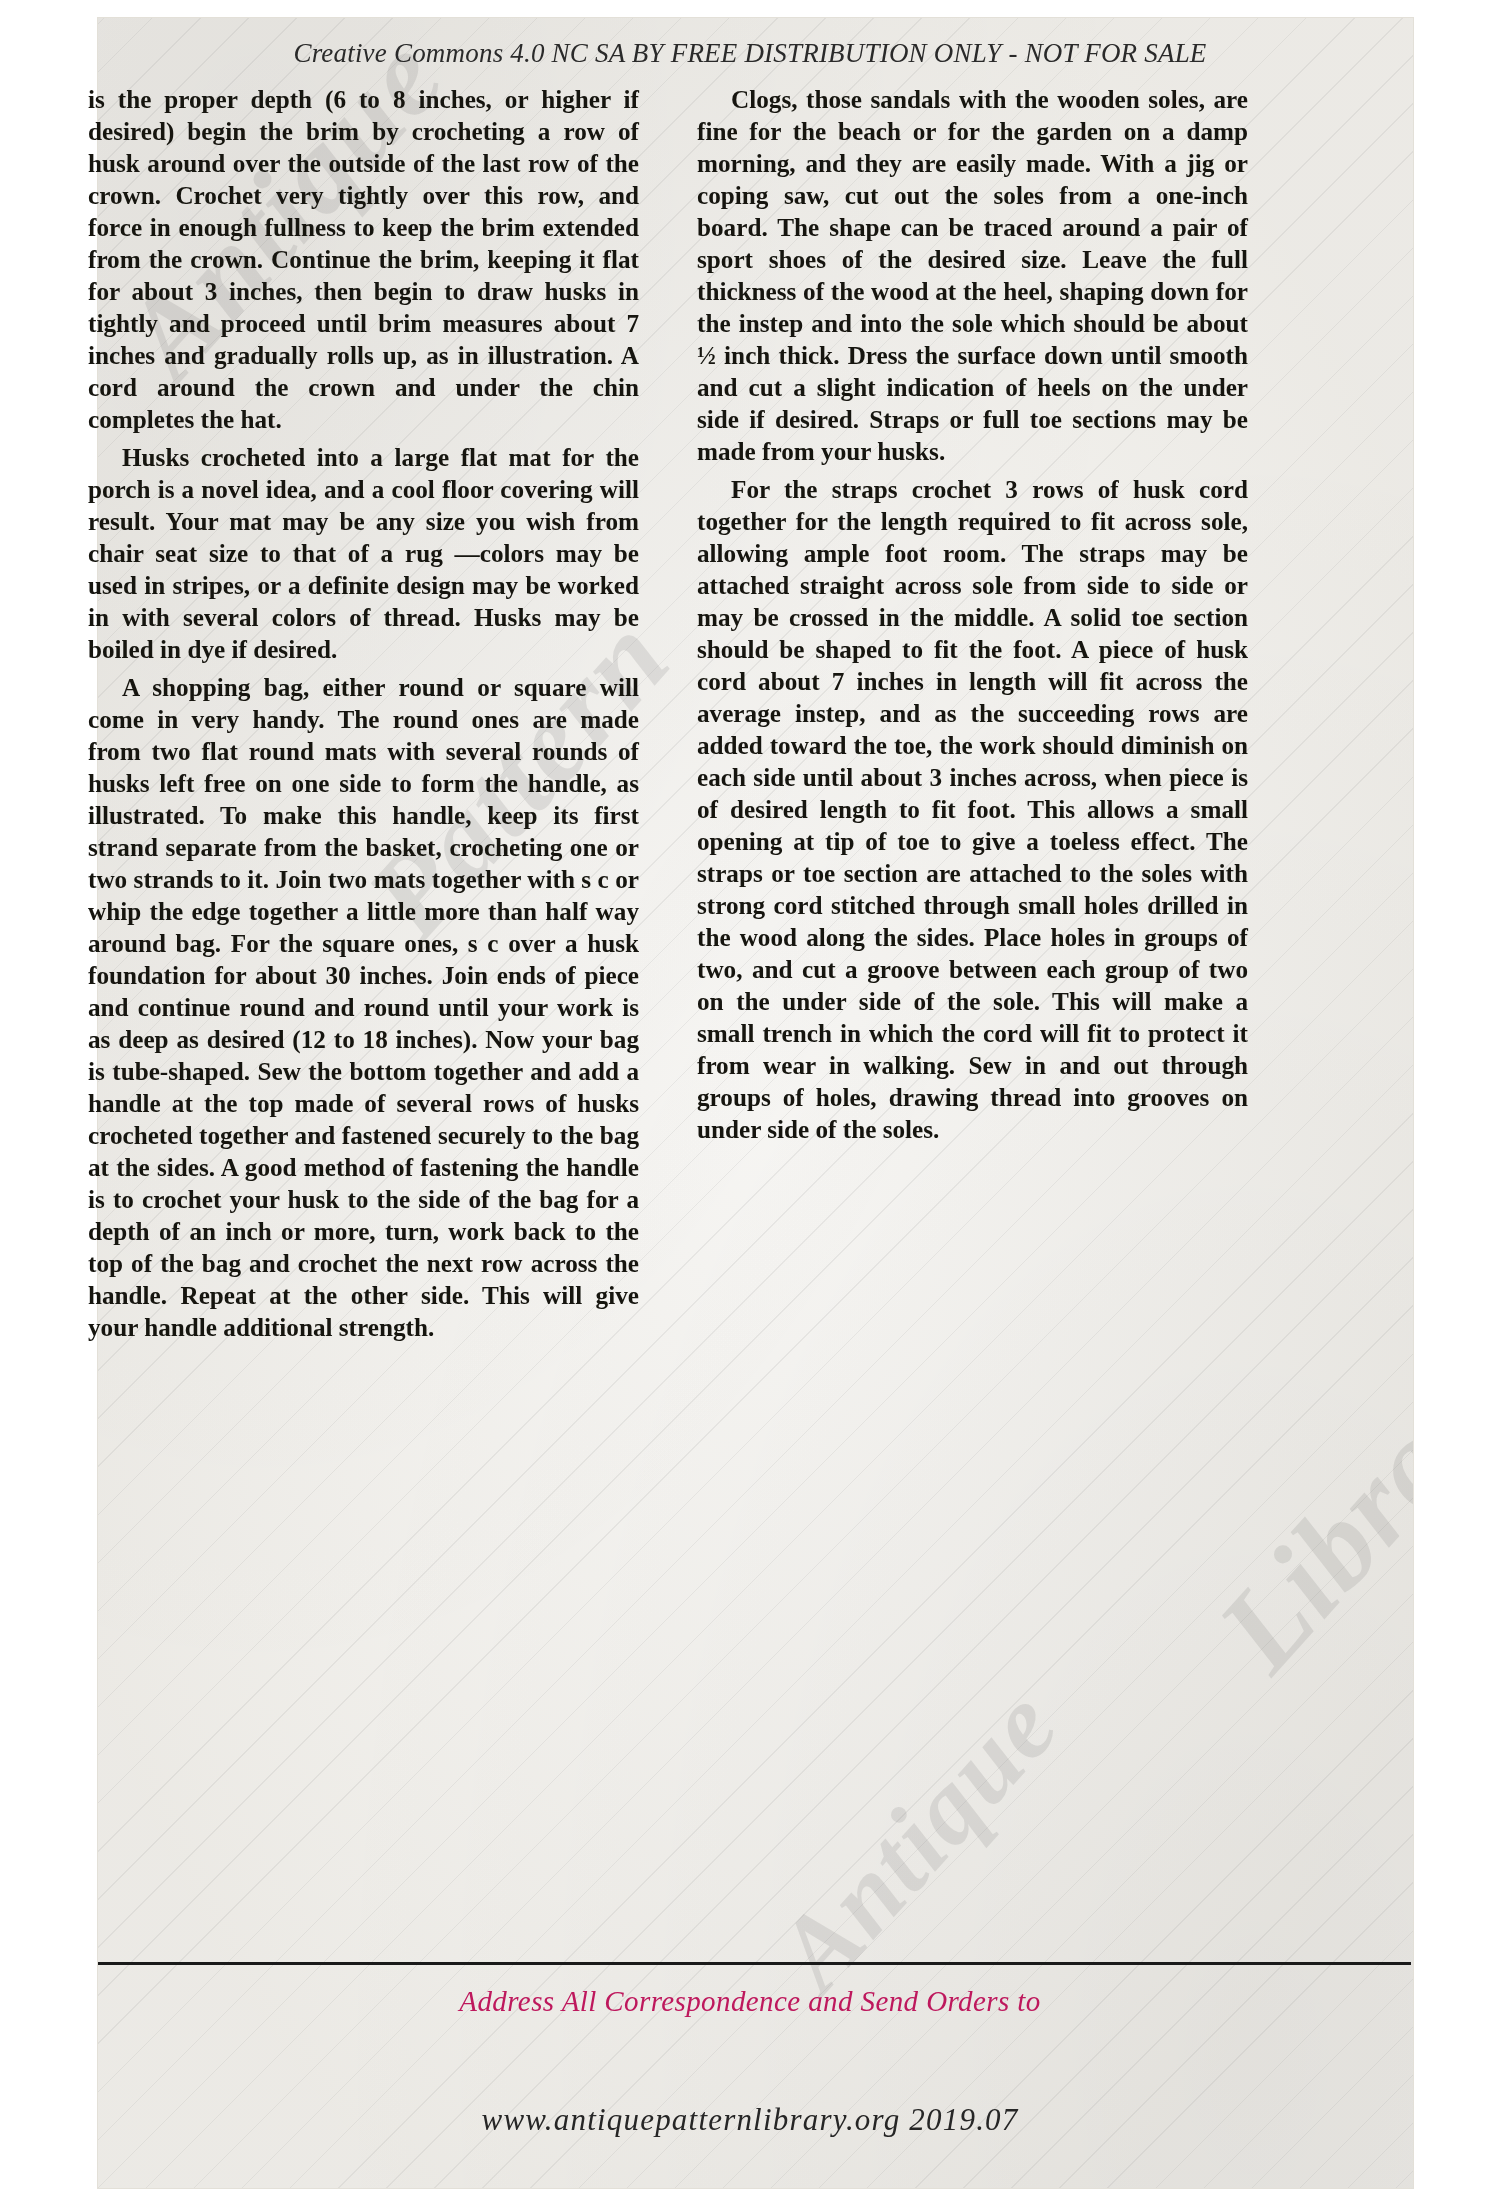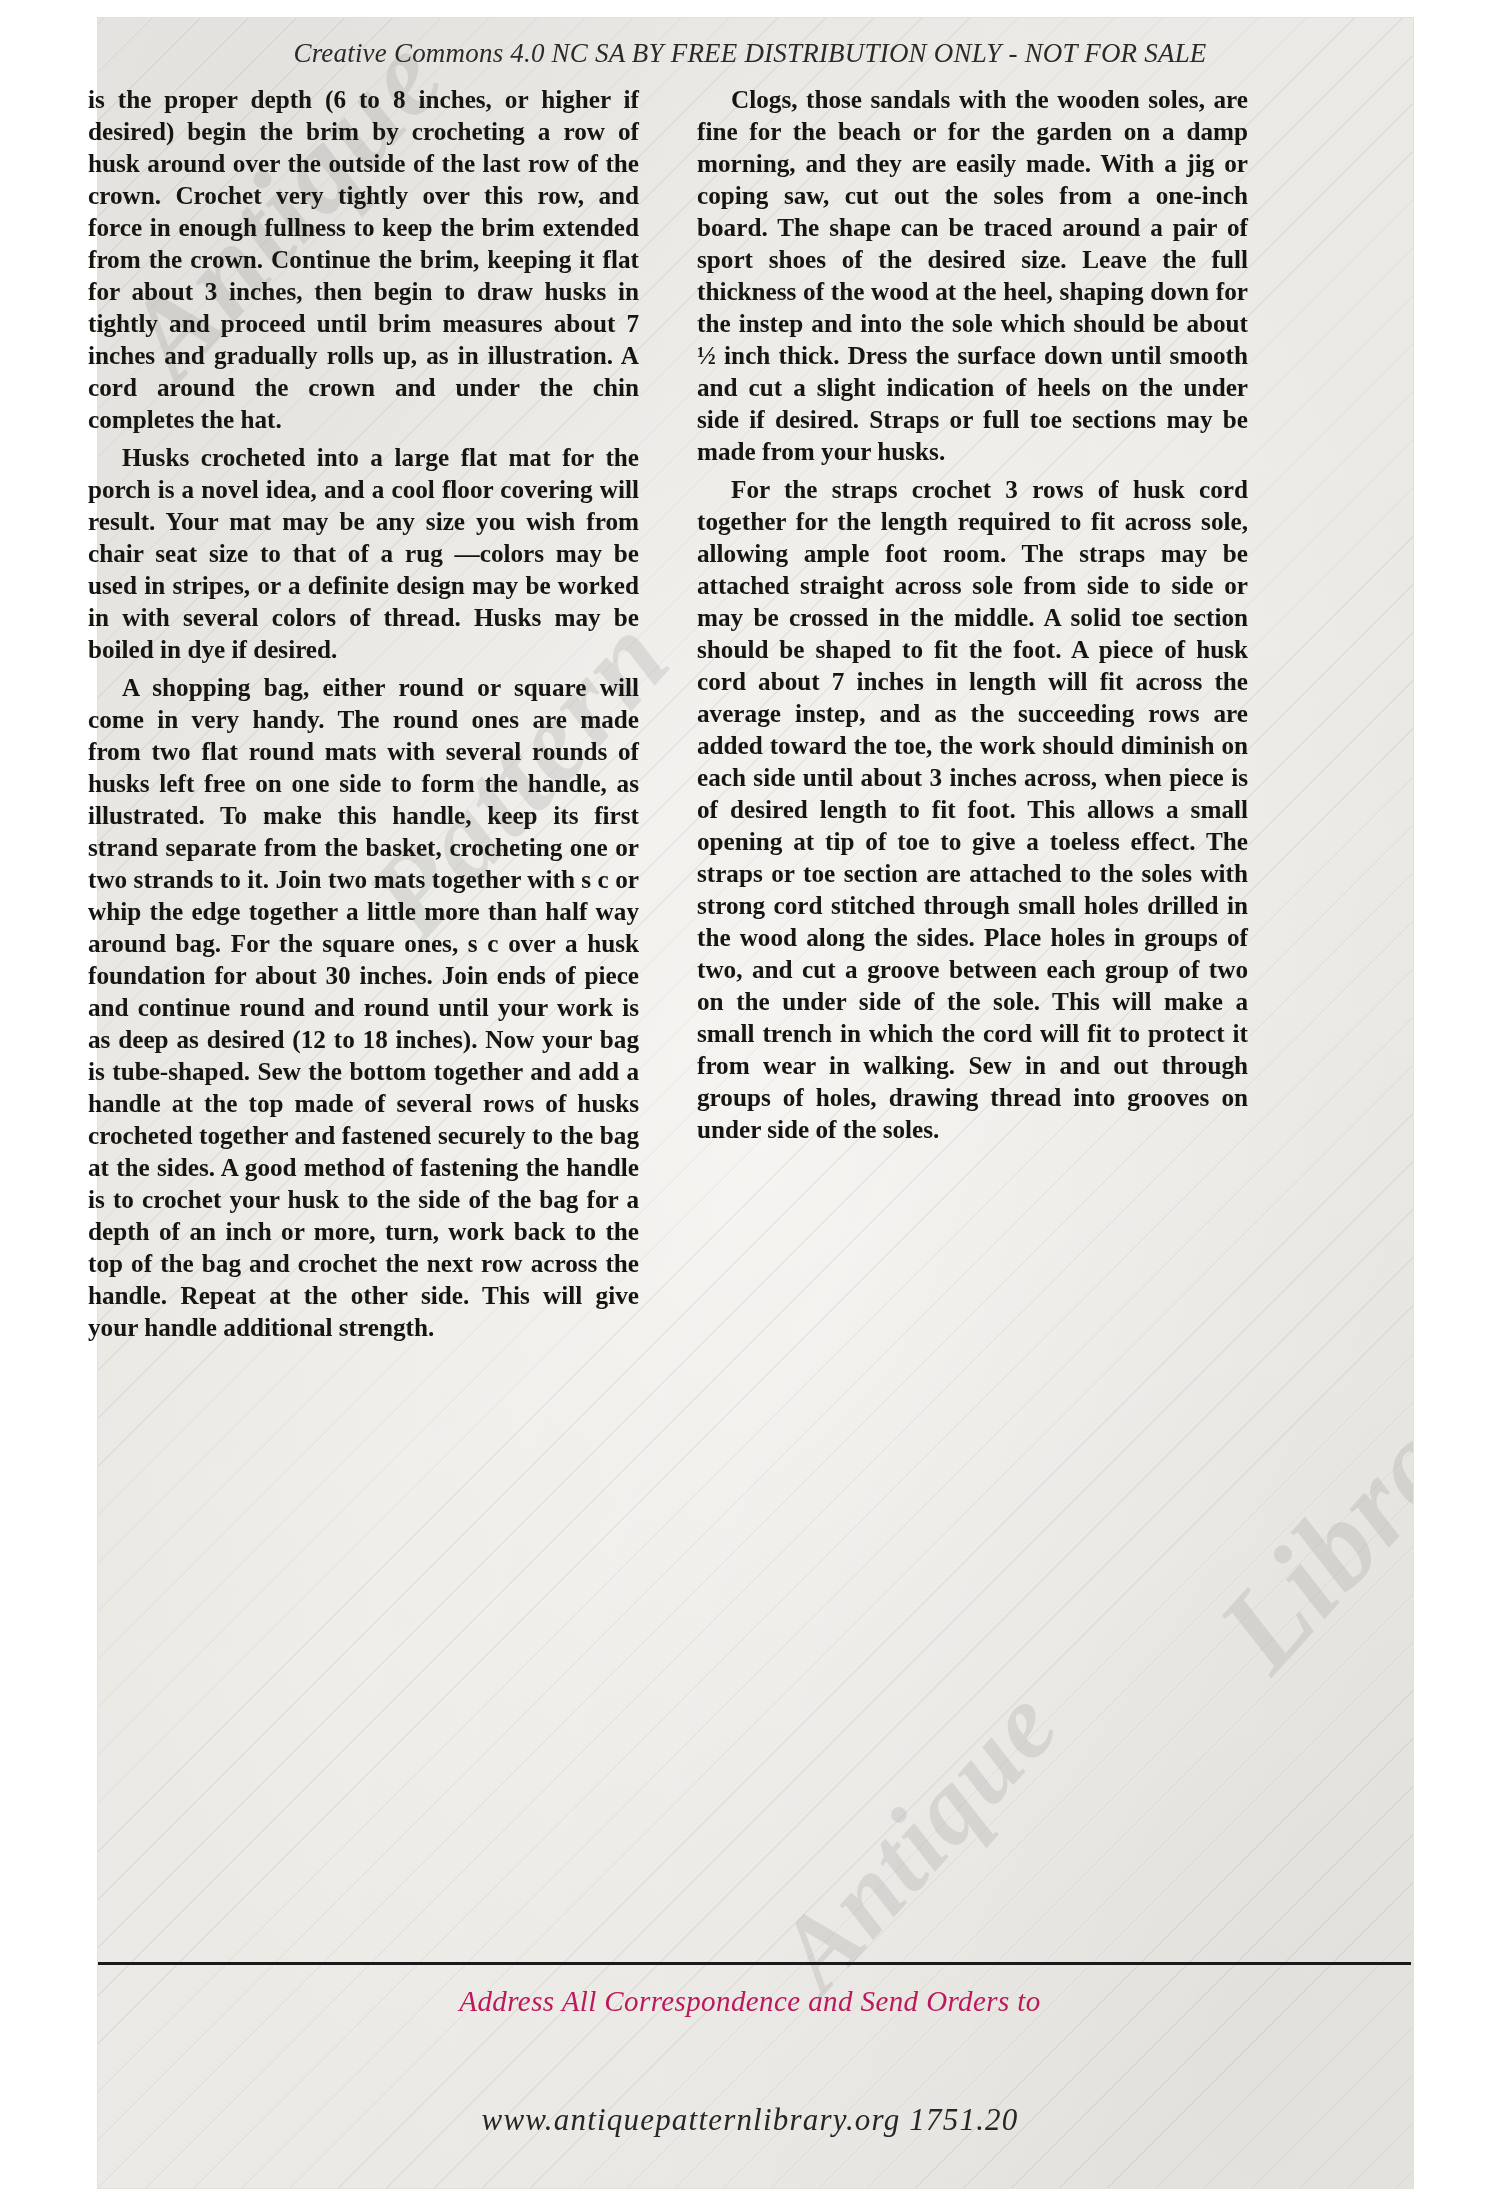--- a/index.html
+++ b/index.html
@@ -169,13 +169,13 @@
     <p class="para">A shopping bag, either round or square will come in very handy. The round ones are made from two flat round mats with several rounds of husks left free on one side to form the handle, as illustrated. To make this handle, keep its first strand separate from the basket, crocheting one or two strands to it. Join two mats together with s c or whip the edge together a little more than half way around bag. For the square ones, s c over a husk foundation for about 30 inches. Join ends of piece and continue round and round until your work is as deep as desired (12 to 18 inches). Now your bag is tube-shaped. Sew the bottom together and add a handle at the top made of several rows of husks crocheted together and fastened securely to the bag at the sides. A good method of fastening the handle is to crochet your husk to the side of the bag for a depth of an inch or more, turn, work back to the top of the bag and crochet the next row across the handle. Repeat at the other side. This will give your handle additional strength.</p>
   </div>
   <div class="column">
     <p class="para">Clogs, those sandals with the wooden soles, are fine for the beach or for the garden on a damp morning, and they are easily made. With a jig or coping saw, cut out the soles from a one-inch board. The shape can be traced around a pair of sport shoes of the desired size. Leave the full thickness of the wood at the heel, shaping down for the instep and into the sole which should be about ½ inch thick. Dress the surface down until smooth and cut a slight indication of heels on the under side if desired. Straps or full toe sections may be made from your husks.</p>
     <p class="para">For the straps crochet 3 rows of husk cord together for the length required to fit across sole, allowing ample foot room. The straps may be attached straight across sole from side to side or may be crossed in the middle. A solid toe section should be shaped to fit the foot. A piece of husk cord about 7 inches in length will fit across the average instep, and as the succeeding rows are added toward the toe, the work should diminish on each side until about 3 inches across, when piece is of desired length to fit foot. This allows a small opening at tip of toe to give a toeless effect. The straps or toe section are attached to the soles with strong cord stitched through small holes drilled in the wood along the sides. Place holes in groups of two, and cut a groove between each group of two on the under side of the sole. This will make a small trench in which the cord will fit to protect it from wear in walking. Sew in and out through groups of holes, drawing thread into grooves on under side of the soles.</p>
   </div>
 </div>
 
 <div id="footer-rule"></div>
 <div id="footer-address">Address All Correspondence and Send Orders to</div>
-<div id="footer-url">www.antiquepatternlibrary.org  1751.20</div>
+<div id="footer-url">www.antiquepatternlibrary.org  2019.07</div>
 
 </body></html>

